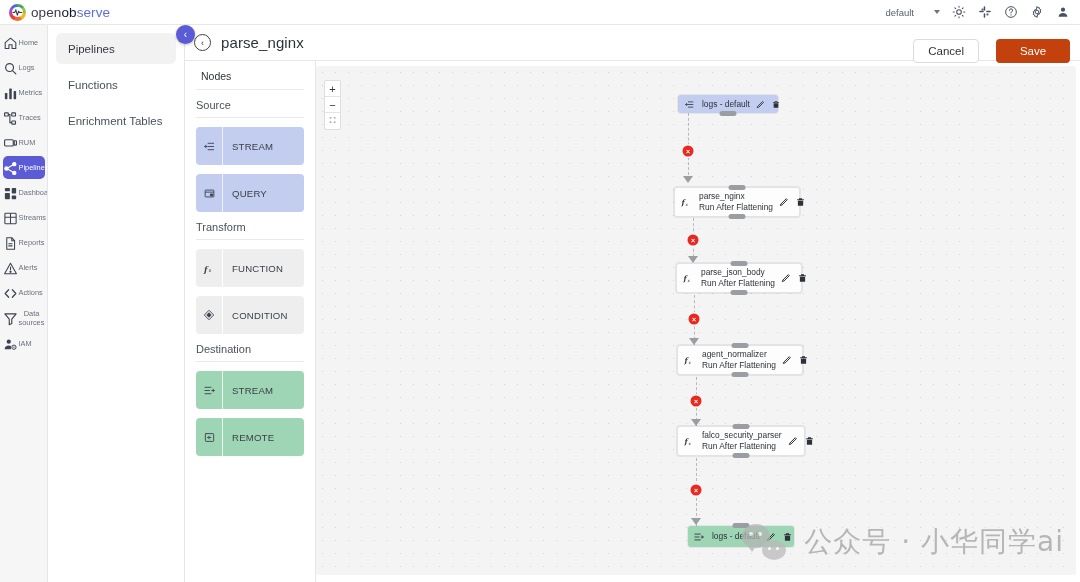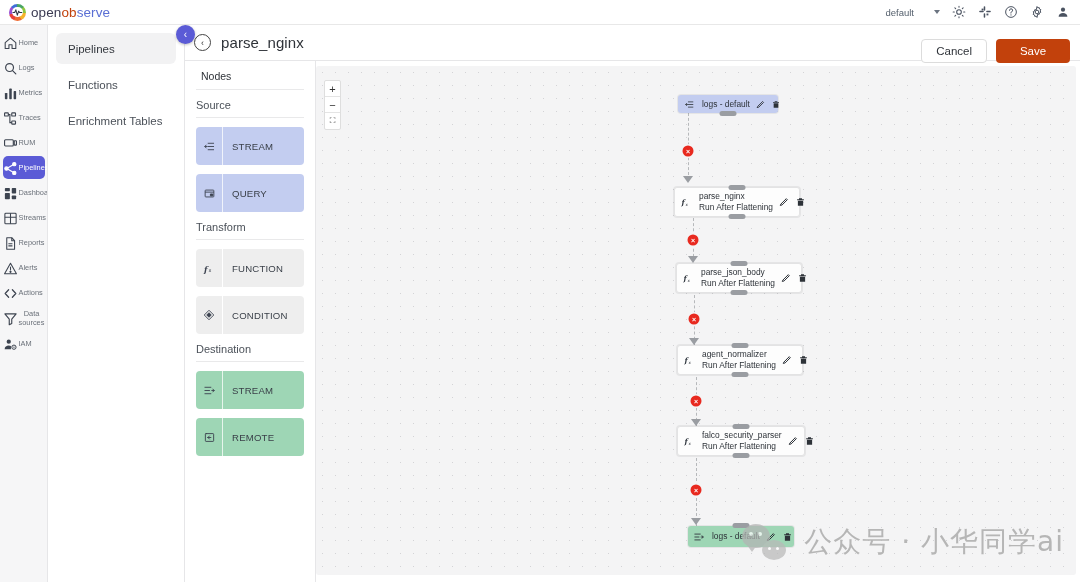--- a/index.html
+++ b/index.html
@@ -28,21 +28,21 @@
   .brand-mark::after {
     content: ""; position: absolute; inset: 3.2px; border-radius: 50%;
     background: #fff;
   }
   .brand-pulse {
     position: absolute; inset: 0; display: flex; align-items: center;
     justify-content: center; z-index: 2;
   }
   .brand-text { font-size: 13.5px; letter-spacing: .1px; }
   .bt-open { color: #3a3a52; }
-  .bt-ob { color: #c2410c; }
+  .bt-ob { color: #0f172a; }
   .bt-serve { color: #5a6fd4; }
 
   .topbar-right {
     margin-left: auto; display: flex; align-items: center;
     gap: 11px; padding-right: 10px;
   }
   .org-select {
     display: flex; align-items: center; gap: 20px;
     font-size: 9.5px; color: #55606d; cursor: pointer;
   }
@@ -106,21 +106,21 @@
     display: flex; align-items: center; padding: 0 10px 0 9px;
   }
   .back-circle {
     width: 17px; height: 17px; border-radius: 50%; border: 1.2px solid #444;
     display: flex; align-items: center; justify-content: center;
     font-size: 9px; color: #333; cursor: pointer; flex: none;
   }
   .page-title {
     margin-left: 10px; font-size: 15px; color: #2f3339; letter-spacing: .1px;
   }
-  .header-actions { margin-left: auto; display: flex; gap: 9px; margin-top: 16px; }
+  .header-actions { margin-left: auto; display: flex; gap: 17px; margin-top: 16px; }
   .btn {
     height: 24px; min-width: 64px; border-radius: 4px; font-size: 11.5px;
     display: flex; align-items: center; justify-content: center; cursor: pointer;
     padding: 0 14px;
   }
   .btn-cancel { background: #fff; border: 1px solid #dcdcdc; color: #2f3339; }
   .btn-save { background: #c2410c; color: #fff; min-width: 74px; }
 
   
   .palette {

